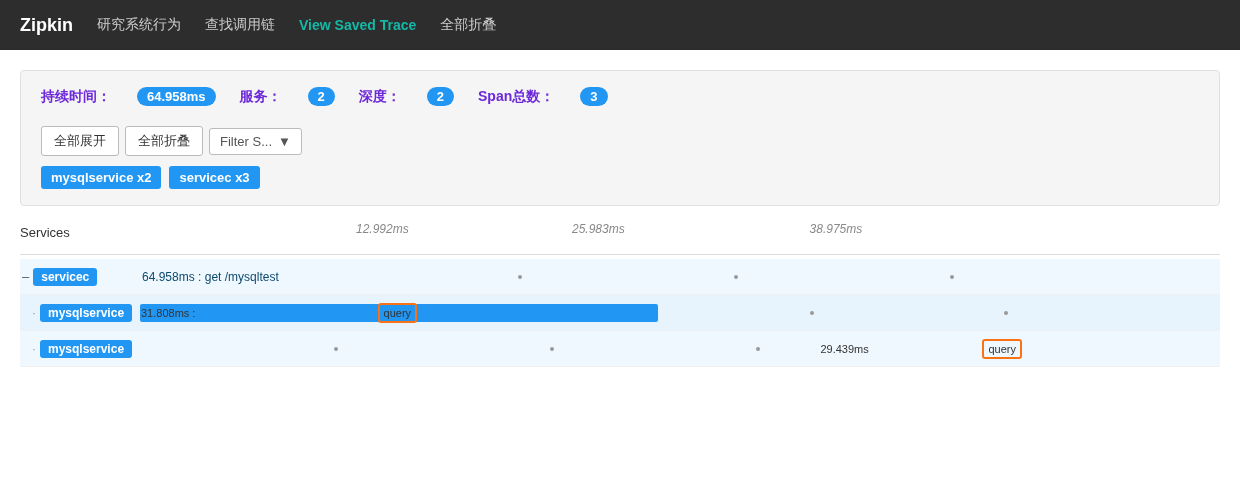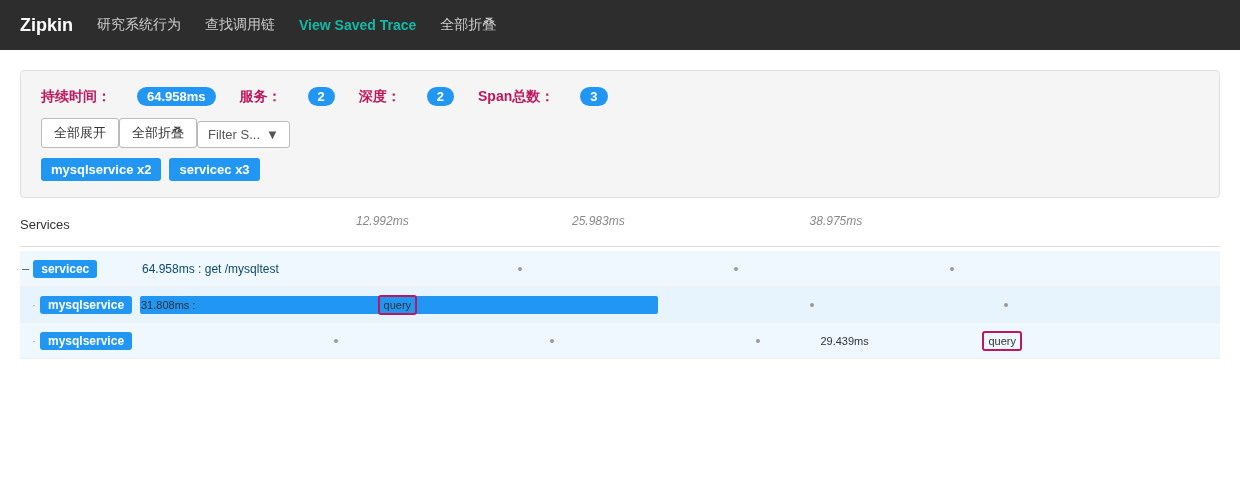--- a/index.html
+++ b/index.html
@@ -38,40 +38,40 @@
       padding: 16px 20px;
     }
     .stats-row {
       display: flex;
       align-items: center;
       gap: 24px;
       flex-wrap: wrap;
     }
     .stat-label {
       font-size: 14px;
-      color: #be185d;
+      color: #6d28d9;
       font-weight: bold;
     }
     .stat-badge {
       display: inline-flex;
       align-items: center;
       justify-content: center;
       background: #2196F3;
       color: #fff;
       border-radius: 12px;
       padding: 2px 10px;
       font-size: 13px;
       font-weight: bold;
       margin-left: 2px;
     }
     .controls-row {
       display: flex;
-      align-items: flex-end;
-      gap: 0;
-      margin-top: 12px;
+      align-items: center;
+      gap: 6px;
+      margin-top: 20px;
     }
     .btn-outline {
       border: 1px solid #bbb;
       background: #fff;
       border-radius: 3px;
       padding: 5px 12px;
       cursor: pointer;
       font-size: 13px;
       color: #333;
     }
@@ -180,21 +180,21 @@
       display: flex;
       align-items: center;
       padding: 0 4px;
       font-size: 11px;
       color: #fff;
       white-space: nowrap;
     }
     .span-tag {
       position: absolute;
       background: transparent;
-      border: 2px solid #be185d;
+      border: 2px solid #f97316;
       border-radius: 3px;
       font-size: 11px;
       color: #333;
       padding: 1px 4px;
       white-space: nowrap;
       display: flex;
       align-items: center;
       height: 20px;
     }
     .dot {

